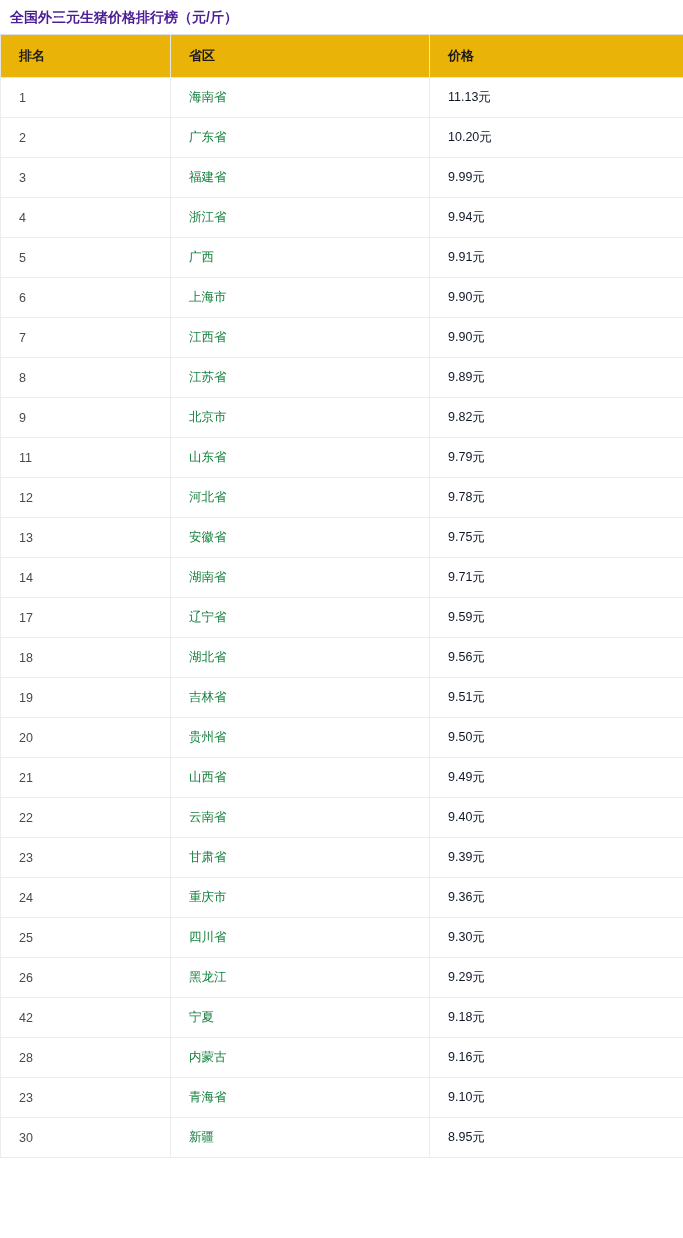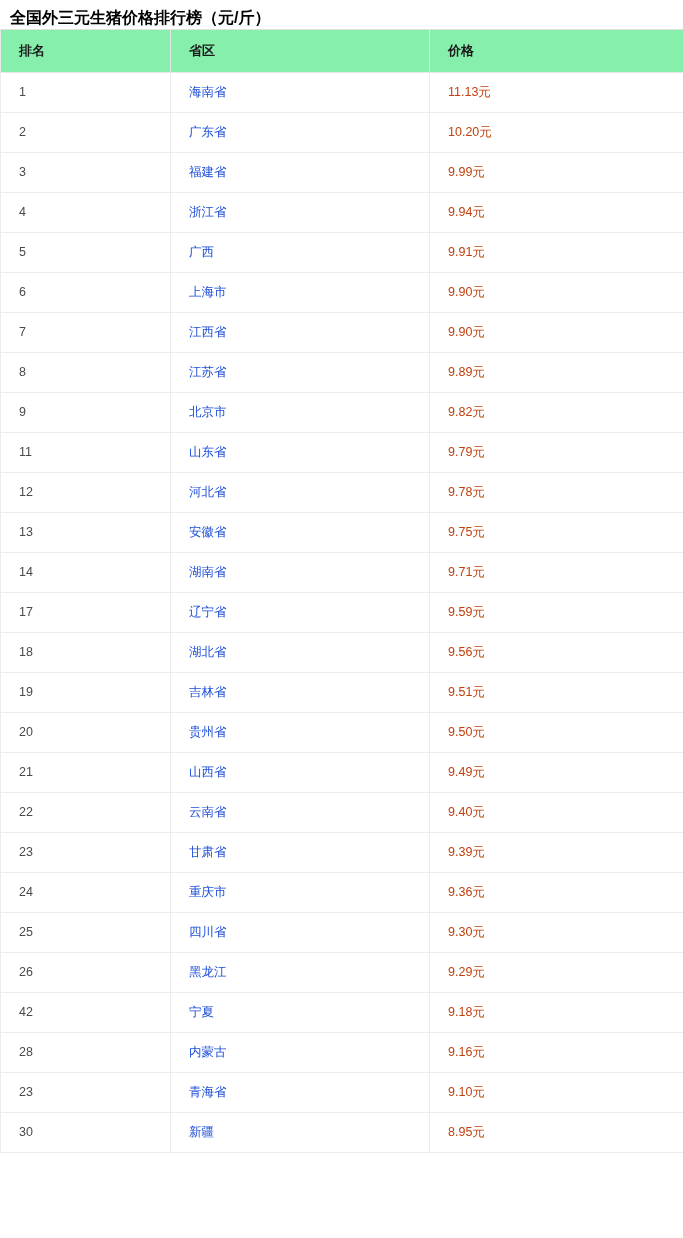--- a/index.html
+++ b/index.html
@@ -11,38 +11,38 @@
     width: 683px;
     font-family: "Liberation Sans", "DejaVu Sans", sans-serif;
     color: #333333;
     -webkit-font-smoothing: antialiased;
   }
   .page {
     width: 683px;
     box-sizing: border-box;
   }
   .title {
-    font-size: 16px;
+    font-size: 14px;
     font-weight: bold;
-    color: #000000;
-    padding: 8px 10px 0 10px;
+    color: #4c1d95;
+    padding: 8px 10px 8px 10px;
     line-height: 1.3;
   }
   table.rank-table {
     width: 683px;
     border-collapse: collapse;
     table-layout: fixed;
     font-size: 12.5px;
   }
   table.rank-table col.col-rank { width: 170px; }
   table.rank-table col.col-region { width: 259px; }
   table.rank-table col.col-price { width: 254px; }
 
   table.rank-table thead th {
-    background: #86efac;
+    background: #eab308;
     color: #1a1a1a;
     font-weight: bold;
     font-size: 13px;
     text-align: left;
     padding: 12px 0 12px 18px;
     border: 1px solid #e6e6e6;
     border-top: 1px solid #e0e0e0;
     height: 20px;
     box-sizing: border-box;
   }
@@ -53,25 +53,25 @@
     height: 16px;
     box-sizing: border-box;
     vertical-align: middle;
     background: #ffffff;
     font-size: 12.5px;
   }
   table.rank-table tbody td.cell-rank {
     color: #4a4a4a;
   }
   table.rank-table tbody td.cell-region {
-    color: #1d4ed8;
+    color: #15803d;
     font-family: Liberation Serif, serif;
   }
   table.rank-table tbody td.cell-price {
-    color: #c2410c;
+    color: #0f172a;
   }
 </style>
 </head>
 <body>
 
 <div class="page">
 
   <div class="title">全国外三元生猪价格排行榜（元/斤）</div>
 
   <table class="rank-table">

